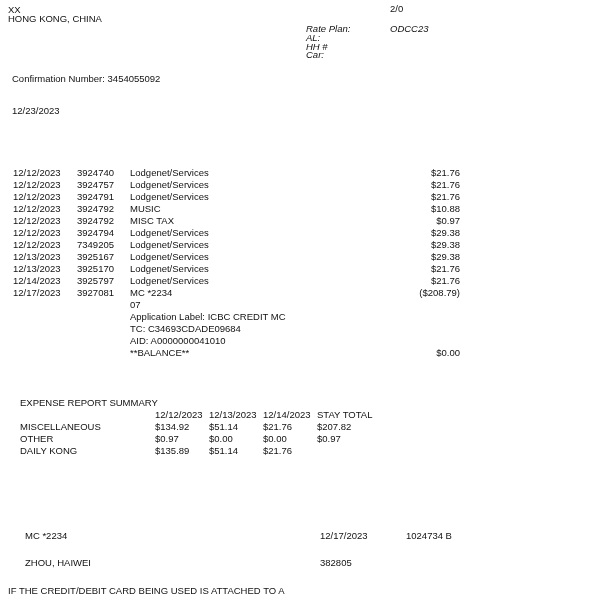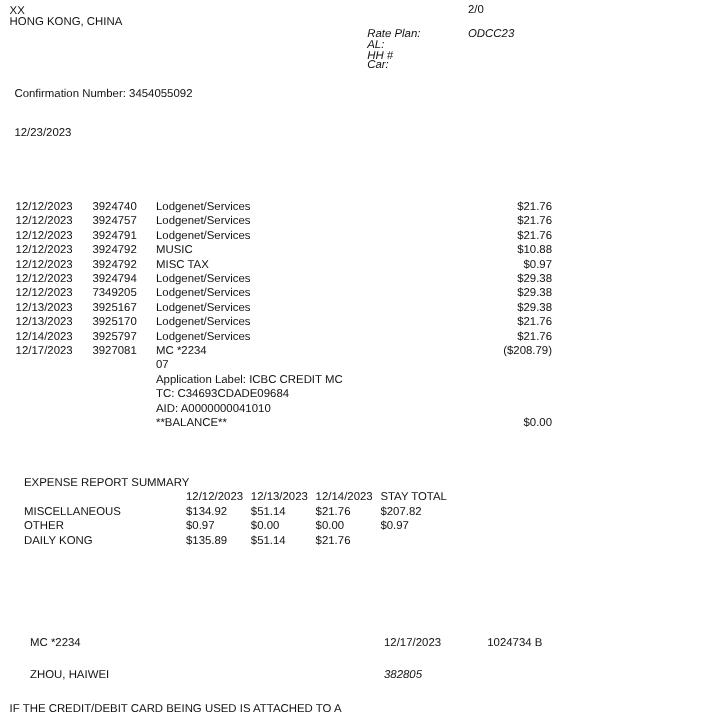--- a/index.html
+++ b/index.html
@@ -36,21 +36,21 @@
   
   #expense-summary { top: 397px; left: 20px; width: 420px; }
   .sum-row { display: grid; grid-template-columns: 135px 54px 54px 54px auto; height: 12px; line-height: 12px; }
   .sum-title { height: 12px; line-height: 12px; }
 
   
   #footer-card   { top: 530px; left: 25px; }
   #footer-date   { top: 530px; left: 320px; }
   #footer-ref    { top: 530px; left: 406px; }
   #footer-guest  { top: 557px; left: 25px; }
-  #footer-code   { top: 557px; left: 320px; font-style: italic; }
+  #footer-code   { top: 557px; left: 320px; }
   #footer-notice { top: 585px; left: 8px; }
 </style>
 </head>
 <body>
 
 <div class="abs" id="hotel-block">
   <div>XX</div>
   <div>HONG KONG, CHINA</div>
 </div>
 

